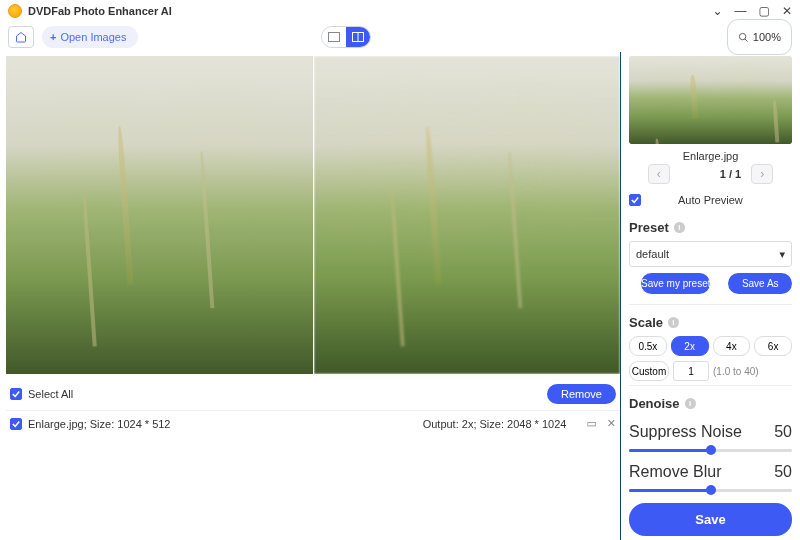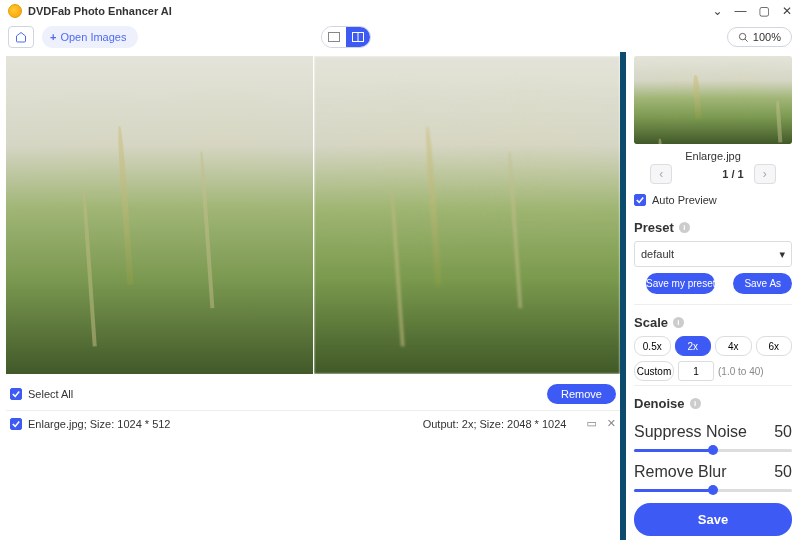--- a/index.html
+++ b/index.html
@@ -11,25 +11,25 @@
 .titlebar .win-controls { margin-left: auto; display: flex; gap: 12px; font-size: 12px; color: #444;}
 .titlebar .win-controls span { cursor: pointer; }
 
 .toolbar { height: 30px; display: flex; align-items: center; padding: 0 8px; gap: 8px; }
 .home-btn { width: 26px; height: 22px; border: 1px solid #d0d5e0; border-radius: 4px; display: flex; align-items: center; justify-content: center; background: #fff; cursor: pointer;}
 .open-images { height: 22px; padding: 0 12px 0 8px; border-radius: 11px; background: #eef1fb; color: #4d6bf5; display: flex; align-items: center; gap: 4px; font-size: 11px; cursor: pointer; border:none;}
 .toolbar .center { margin-left: auto; margin-right: auto; display: flex; align-items: center; }
 .view-toggle { display: flex; border-radius: 12px; overflow: hidden; border: 1px solid #d0d5e0;}
 .view-toggle .seg { width: 24px; height: 20px; display: flex; align-items: center; justify-content: center; background: #fff; color: #888; cursor:pointer;}
 .view-toggle .seg.active { background: #3d5af5; color: #fff; }
-.zoom-badge { margin-left: auto; height: 20px; padding: 0 10px; border-radius: 11px; border: 1px solid #d0d5e0; display: flex; align-items: center; gap: 4px; font-size: 11px; cursor:pointer;}
+.zoom-badge { margin-left: auto; height: 36px; padding: 0 10px; border-radius: 11px; border: 1px solid #d0d5e0; display: flex; align-items: center; gap: 4px; font-size: 11px; cursor:pointer;}
 
 .main { display: flex; height: calc(540px - 52px); }
 .left { flex: 1; display: flex; flex-direction: column; padding: 4px 0 4px 6px; min-width:0; }
-.right { width: 180px; border-left: 6px solid #0c4a6e; padding: 4px 8px; overflow: hidden; display:flex; flex-direction:column;}
+.right { width: 180px; border-left: 1px solid #0c4a6e; padding: 4px 8px; overflow: hidden; display:flex; flex-direction:column;}
 
 .preview-area { position: relative; height: 318px; display: flex; gap: 1px; }
 .preview-area .pane { flex: 1; position: relative; overflow: hidden; }
 .grass-img { position:absolute; inset:0; background:
   linear-gradient(to bottom, rgba(200,200,180,0.5) 0%, rgba(180,180,150,0.55) 28%, rgba(120,150,60,0.7) 48%, rgba(100,135,50,0.85) 70%, rgba(55,80,30,0.95) 100%),
   radial-gradient(circle at 30% 35%, rgba(255,255,240,0.5), transparent 32%),
   radial-gradient(circle at 70% 30%, rgba(255,255,230,0.35), transparent 28%);
 }
 .grass-img::after{ content:""; position:absolute; left:38%; top:22%; width:6px; height:50%; background: linear-gradient(to bottom, rgba(210,200,150,0.8), rgba(140,155,70,0.5)); border-radius: 40% 40% 0 0; transform: rotate(-4deg); box-shadow: -40px 60px 0 -1px rgba(190,185,130,0.55), 80px 30px 0 -1px rgba(195,190,140,0.5);}
 .pane.right-pane .grass-img { filter: blur(1px) saturate(1.05); }
@@ -43,21 +43,21 @@
 .file-row { display: flex; align-items: center; padding: 6px 4px; font-size: 11px; border-top: 1px solid #eee;}
 .file-row .out { margin-left: auto; margin-right: 20px;}
 .file-row .row-icons { display:flex; gap:10px; color:#888;}
 .file-row .row-icons span{cursor:pointer;}
 
 .thumb-wrap { position: relative; height: 88px; overflow: hidden; border-radius: 2px;}
 .filename { text-align:center; font-size: 11px; padding: 6px 0 2px;}
 .nav-row { display:flex; align-items:center; justify-content:center; gap:10px; padding-bottom:6px;}
 .nav-btn { width:22px; height:20px; border:1px solid #ddd; border-radius:4px; background:#f6f6f9; display:flex; align-items:center; justify-content:center; color:#aaa; cursor:pointer;}
 .counter { font-size:11px; font-weight:600;margin-left:40px;}
-.auto-preview { display:flex; align-items:center; font-size:11px; padding:4px 0 8px;}
+.auto-preview { display:flex; align-items:center; font-size:11px; padding:4px 0 8px;gap:31px;}
 
 .section-title { font-size:13px; font-weight:700; display:flex; align-items:center; gap:5px; padding: 6px 0;}
 .info-icon { width:11px; height:11px; border-radius:50%; background:#ccc; color:#fff; font-size:8px; display:flex; align-items:center; justify-content:center;}
 
 .preset-select { width:100%; height:24px; border:1px solid #ddd; border-radius:3px; padding:12px 6px; font-size:11px; background:#fff; display:flex; align-items:center; justify-content:space-between; cursor:pointer;}
 .preset-btns { display:flex; gap:6px; margin-top:6px; margin-bottom:6px;}
 .pill-btn { flex:1; padding:5px 0; border-radius:12px; background:#3d5af5; color:#fff; border:none; font-size:10px; cursor:pointer; white-space:nowrap;margin-left:12px;}
 
 hr { border:none; border-top:1px solid #eee; margin:4px 0;}
 

